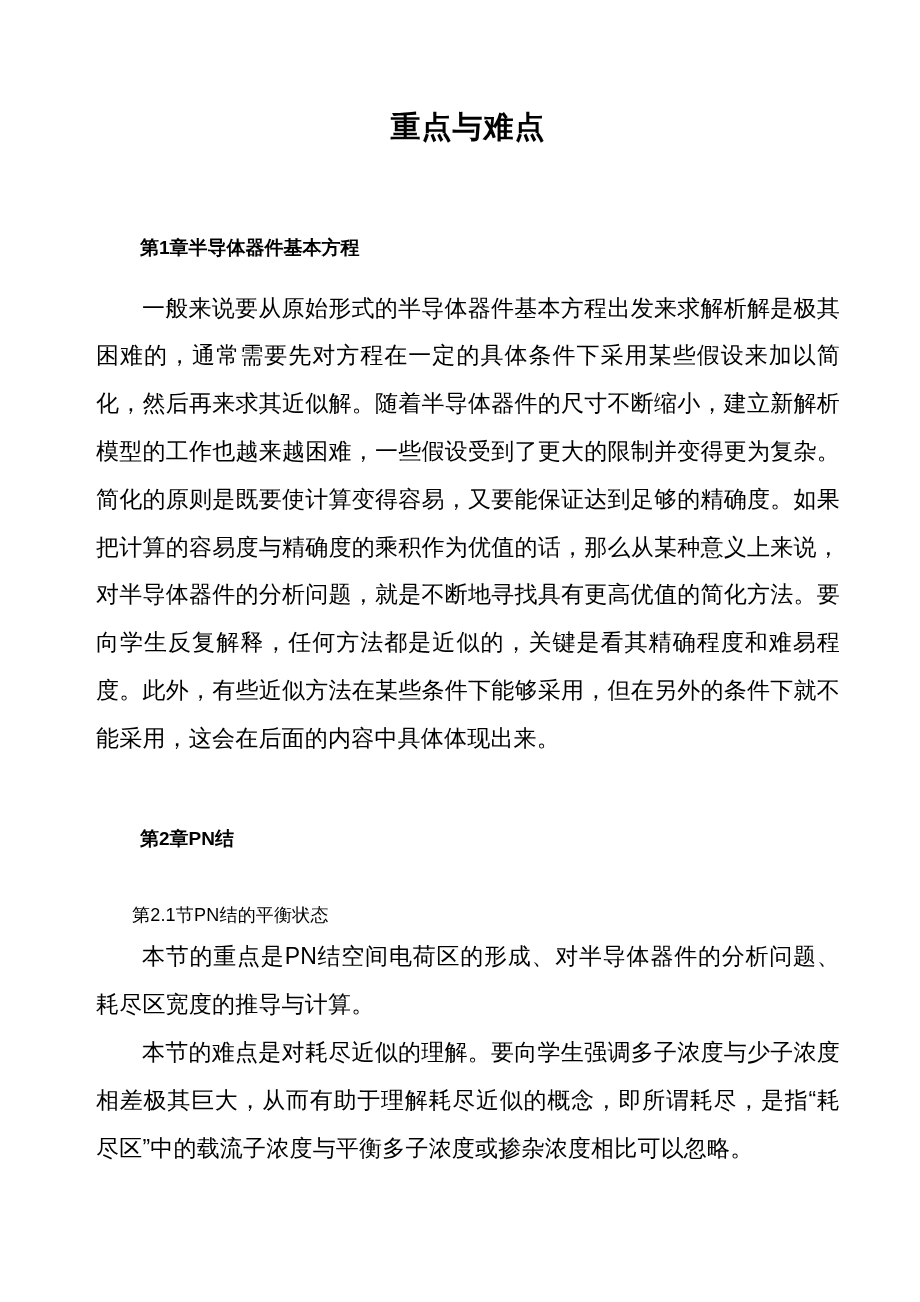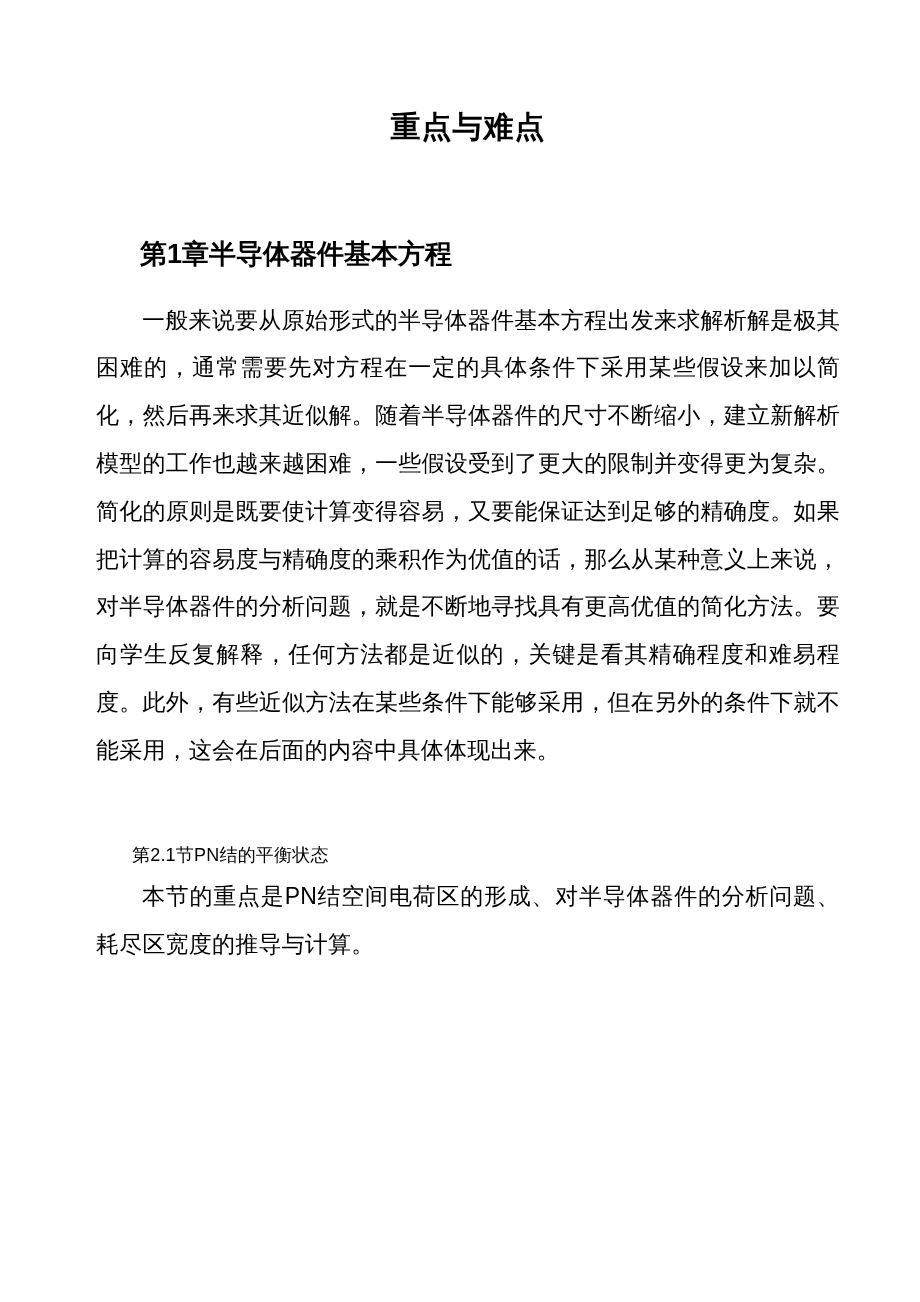--- a/index.html
+++ b/index.html
@@ -25,21 +25,21 @@
   .doc-title {
     text-align: center;
     font-size: 30px;
     font-weight: bold;
     letter-spacing: 1px;
     margin: 0 0 0 0;
     padding-top: 18px;
     line-height: 1.4;
   }
   .chapter-heading {
-    font-size: 27px;
+    font-size: 19px;
     font-weight: bold;
     margin: 0;
     padding: 0;
     line-height: 1.5;
     text-indent: 44px;
   }
   .chapter-1-wrap {
     margin-top: 86px;
   }
   .chapter-2-wrap {
@@ -63,39 +63,41 @@
   .section-heading {
     font-size: 18px;
     font-weight: normal;
     margin: 0;
     padding: 0;
     line-height: 2.0;
     text-indent: 2em;
     letter-spacing: 0.2px;
   }
   .sec2-block {
-    margin-top: 26px;
+    margin-top: 44px;
   }
   .tight {
     margin-top: 0;
   }
 </style>
 </head>
 <body>
 
 <div class="page">
 
   <h1 class="doc-title">重点与难点</h1>
 
   <div class="chapter-1-wrap">
     <h2 class="chapter-heading">第1章半导体器件基本方程</h2>
     <p class="body-para indent-2 para-gap-top">一般来说要从原始形式的半导体器件基本方程出发来求解析解是极其困难的，通常需要先对方程在一定的具体条件下采用某些假设来加以简化，然后再来求其近似解。随着半导体器件的尺寸不断缩小，建立新解析模型的工作也越来越困难，一些假设受到了更大的限制并变得更为复杂。简化的原则是既要使计算变得容易，又要能保证达到足够的精确度。如果把计算的容易度与精确度的乘积作为优值的话，那么从某种意义上来说，对半导体器件的分析问题，就是不断地寻找具有更高优值的简化方法。要向学生反复解释，任何方法都是近似的，关键是看其精确程度和难易程度。此外，有些近似方法在某些条件下能够采用，但在另外的条件下就不能采用，这会在后面的内容中具体体现出来。</p>
   </div>
 
   <div class="chapter-2-wrap">
+    <h2 class="chapter-heading">第2章PN结</h2>
 
     <div class="sec2-block">
       <h3 class="section-heading">第2.1节PN结的平衡状态</h3>
       <p class="body-para indent-2 tight">本节的重点是PN结空间电荷区的形成、对半导体器件的分析问题、耗尽区宽度的推导与计算。</p>
+      <p class="body-para indent-2 tight">本节的难点是对耗尽近似的理解。要向学生强调多子浓度与少子浓度相差极其巨大，从而有助于理解耗尽近似的概念，即所谓耗尽，是指“耗尽区”中的载流子浓度与平衡多子浓度或掺杂浓度相比可以忽略。</p>
     </div>
   </div>
 
 </div>
 
 </body></html>

